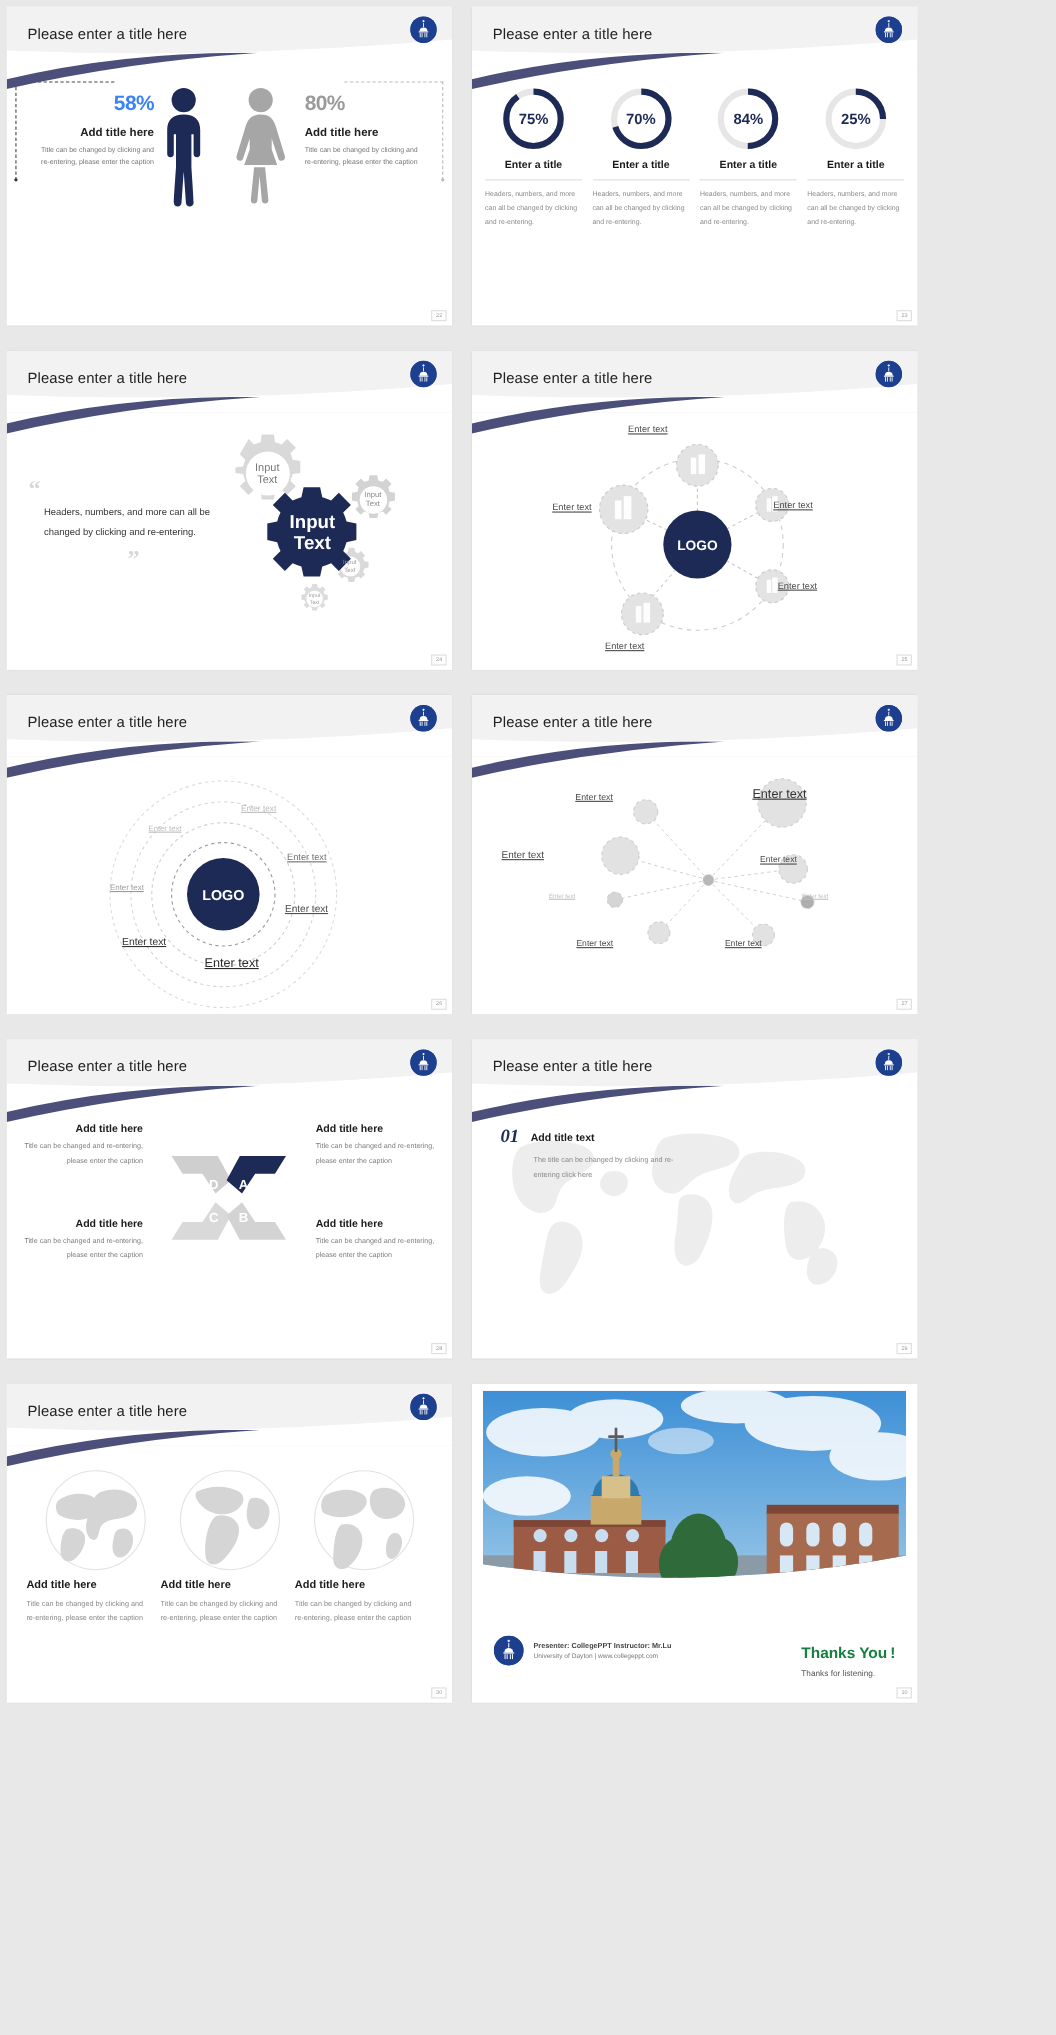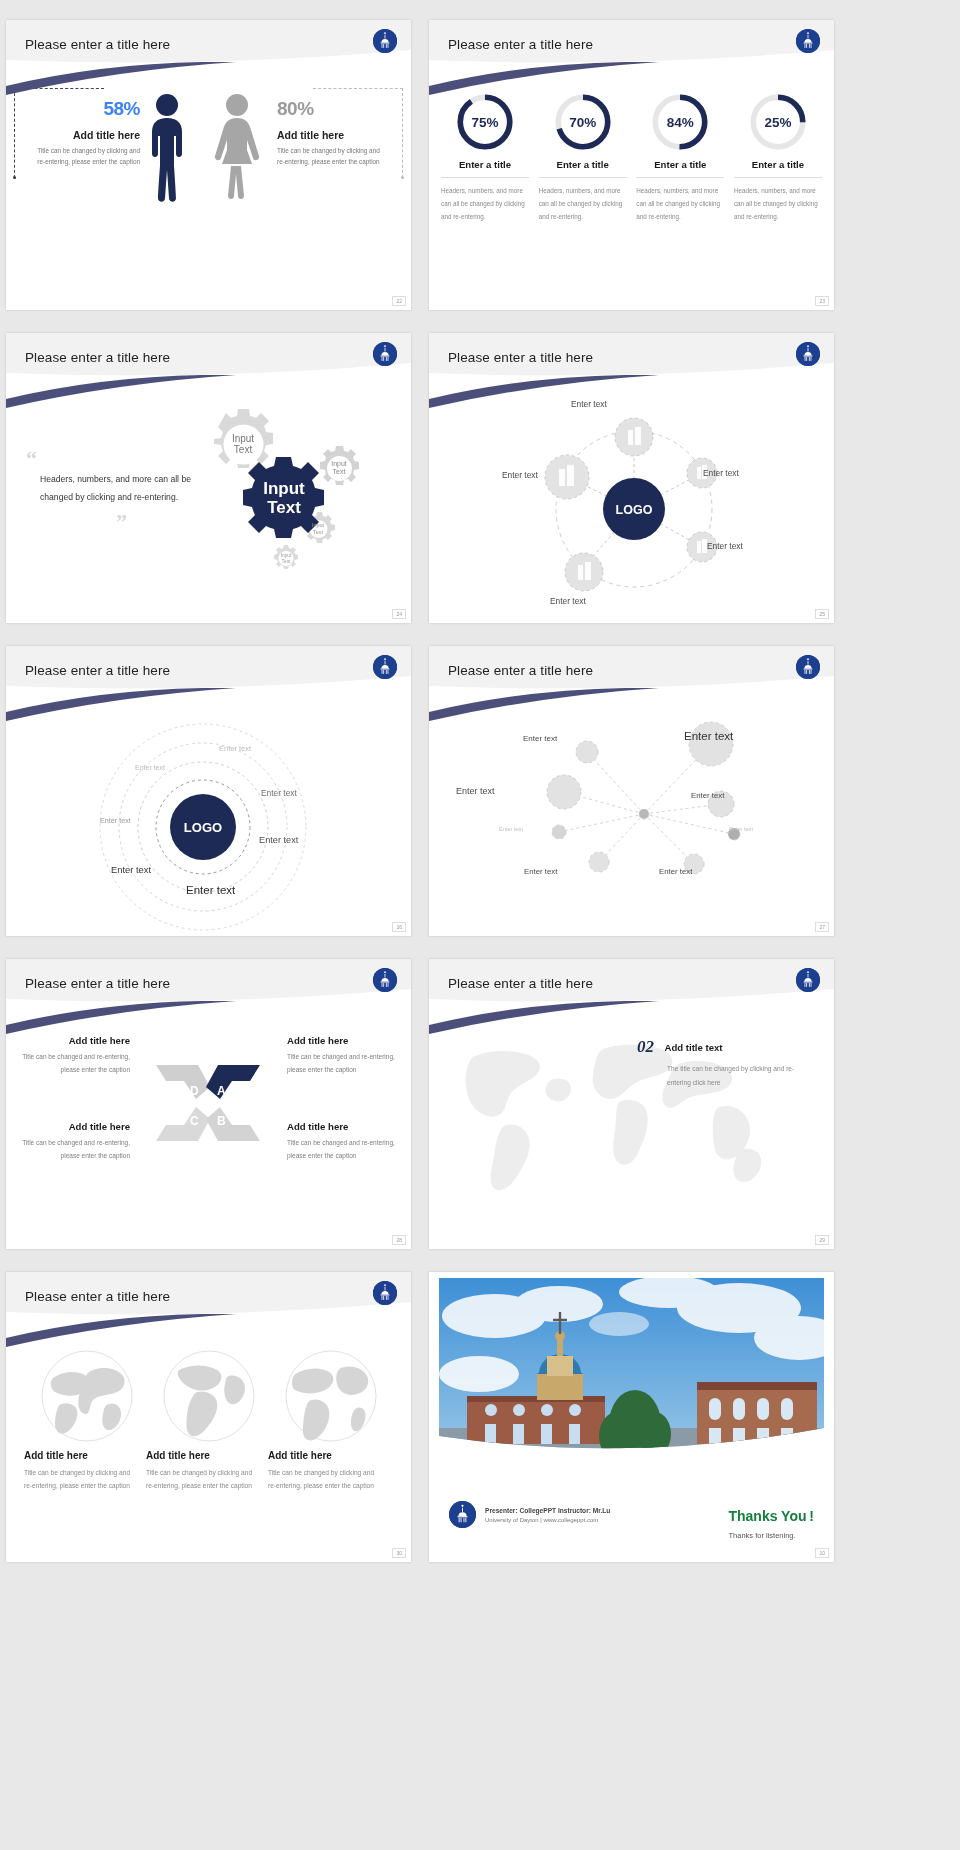--- a/index.html
+++ b/index.html
@@ -8,21 +8,21 @@
     background: #e8e8e8;
     font-family: "Liberation Sans", sans-serif;
     overflow: hidden;
   }
   .grid {
     display: grid;
     grid-template-columns: 405px 405px;
     grid-auto-rows: 297px;
     column-gap: 18px;
     row-gap: 16px;
-    padding: 20px 0 0 6px;
+    padding: 6px 0 0 6px;
   }
   .slide {
     position: relative;
     width: 405px; height: 290px;
     background: #ffffff;
     overflow: hidden;
     box-shadow: 0 0 2px rgba(0,0,0,.18);
   }
   
   .hdr {
@@ -73,21 +73,21 @@
     padding-bottom:7px; border-bottom:1px solid #ddd; }
   .ddesc { font-size:6.3px; color:#8a8a8a; line-height:2.05; margin-top:7px; text-align:left;}
 
   
   .quote { position:absolute; left:20px; top:64px; width:175px; }
   .qmark { font-size:22px; color:#d8d8d8; font-weight:bold; line-height:.5;
     font-family:"Liberation Serif",serif;}
   .qtext { font-size:8.6px; color:#333; line-height:2.1; }
 
   
-  .et { position:absolute; font-size:8.4px; color:#4a4a4a; white-space:nowrap; }
+  .et { position:absolute; font-size:8.4px; color:#4a4a4a; white-space:nowrap;text-decoration:underline; }
   .et.faint { color:#bcbcbc; }
   .et.big { font-size:11.5px; color:#333; }
   .et.tiny { font-size:5.6px; color:#c0c0c0; }
 
   
   .xblk { position:absolute; width:112px; }
   .xblk .t { font-size:9.6px; font-weight:bold; color:#1a1a1a; }
   .xblk .d { font-size:6.5px; color:#7d7d7d; line-height:1.95; margin-top:5px;}
 
   
@@ -561,22 +561,22 @@
           <path d="M38 38c12-6 30-8 48-4 14 3 22 10 18 18-5 10-20 12-28 22-6 8-4 18-12 22-10 5-22-2-28-12-7-12-8-36 2-46z"></path>
           <path d="M72 106c10-2 20 4 22 14 3 14-6 28-14 40-5 8-14 14-20 10-7-5-4-18-2-28 3-14 4-34 14-36z"></path>
           <path d="M168 30c16-6 40-6 58 0 12 4 14 14 8 20-8 8-24 8-34 14-10 6-14 16-24 16-12 0-20-12-18-24 2-14 4-22 10-26z"></path>
           <path d="M186 82c12-4 24 2 26 12 3 14-4 30-10 42-4 8-12 12-18 8-8-6-6-20-4-32 2-14 0-28 6-30z"></path>
           <path d="M246 44c16-4 34-2 46 6 8 6 6 16-2 20-12 6-28 4-38 10-8 4-14 12-20 8-8-6-4-20 2-30 4-8 6-12 12-14z"></path>
           <path d="M284 88c14-4 26 4 30 16 4 14-4 28-14 34-8 5-18 2-20-8-3-14-4-38 4-42z"></path>
           <path d="M310 130c10-2 18 6 16 16-2 12-14 20-22 16-8-4-6-18-2-26 2-4 4-6 8-6z"></path>
           <path d="M120 60c8-2 16 2 16 10s-8 14-16 12-12-10-8-16c2-4 4-6 8-6z"></path>
         </g>
       </svg>
-      <div class="numblk" style="left:208px;top:22px;width:170px">
-        <span class="n">02</span>
+      <div class="numblk" style="left:26px;top:22px;width:160px">
+        <span class="n">01</span>
         <span class="t">Add title text</span>
         <div class="d">The title can be changed by clicking and re-entering click here</div>
       </div>
     </div>
     <div class="pagenum">29</div>
   </div>
 
   <div class="slide">
     <div class="hdr">
       <svg class="hdr-curve" viewBox="0 0 405 56" preserveAspectRatio="none">

